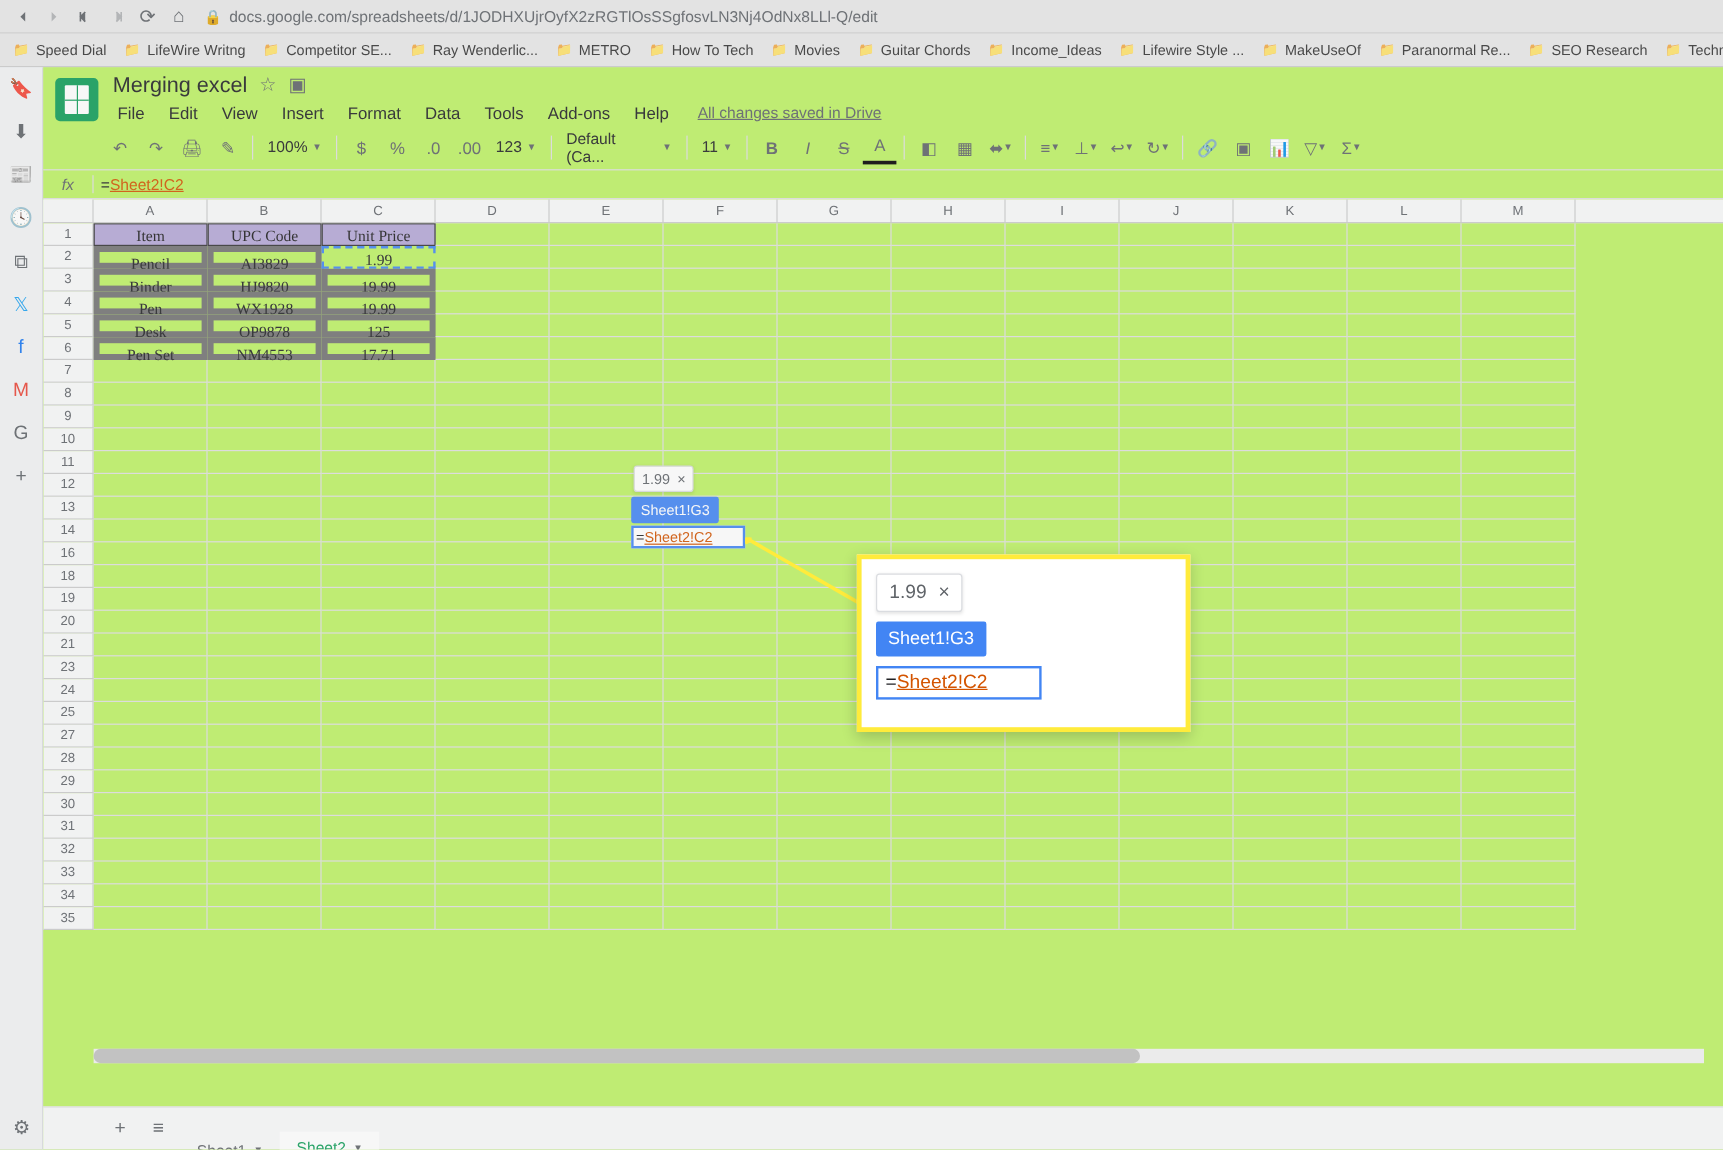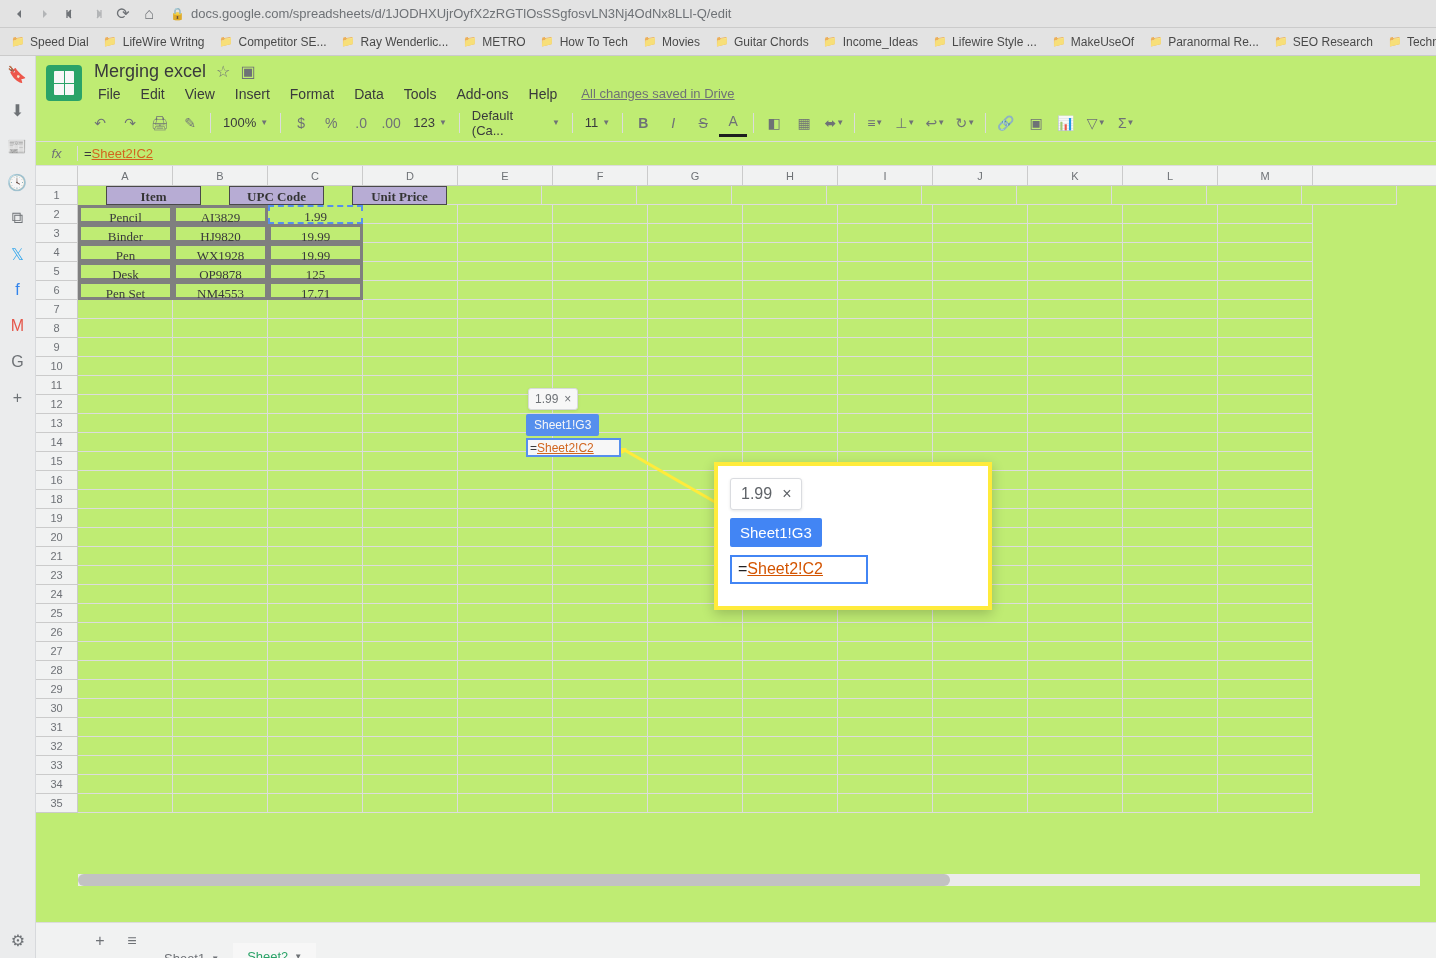--- a/index.html
+++ b/index.html
@@ -57,22 +57,22 @@
 
 
 .grid-wrap { flex: 1; position: relative; overflow: hidden; }
 .col-headers { display: flex; height: 20px; background: #f8f9fa; border-bottom: 1px solid #ccc; }
 .corner { width: 42px; border-right: 1px solid #ccc; background: #f8f9fa; }
 .col-h { width: 95px; border-right: 1px solid #ccc; text-align: center; font-size: 11px; color: #5f6368; line-height: 20px; }
 .grid-body { position: absolute; top: 20px; left: 0; right: 0; bottom: 0; overflow: auto; }
 .row { display: flex; height: 19px; }
 .row-h { width: 42px; border-right: 1px solid #ccc; border-bottom: 1px solid #ccc; background: #f8f9fa; text-align: center; font-size: 11px; color: #5f6368; line-height: 19px; }
 .cell { width: 95px; border-right: 1px solid #e0e0e0; border-bottom: 1px solid #e0e0e0; font-size: 13px; text-align: center; line-height: 19px; color: #202124; font-family: Georgia, serif; }
-.header-cell { background: #b4a7d6; font-weight: bold; border: 1px solid #333; color: #1a1a1a; margin-left: 28px; }
-.data-cell { border: 3px solid #737373; }
+.header-cell { background: #b4a7d6; font-weight: normal; border: 1px solid #333; color: #1a1a1a; }
+.data-cell { border: 5px solid #737373; }
 .c2-selected { border: 2px dashed #4285f4 !important; }
 
 
 .tooltip-199 { position: absolute; left: 492px; top: 222px; background: #fff; border: 1px solid #dadce0; border-radius: 3px; padding: 3px 6px; font-size: 12px; color: #5f6368; display: flex; align-items: center; gap: 6px; box-shadow: 0 1px 3px rgba(0,0,0,0.1); }
 .tooltip-label { position: absolute; left: 490px; top: 248px; background: #4285f4; color: #fff; padding: 4px 8px; font-size: 12px; border-radius: 2px; }
 .formula-cell { position: absolute; left: 490px; top: 272px; width: 95px; height: 19px; border: 2px solid #4285f4; background: #fff; font-family: 'Courier New', monospace; font-size: 12px; padding: 0 2px; display: flex; align-items: center; }
 .formula-cell .formula-eq { color: #202124; }
 .formula-cell .formula-ref { color: #d35400; text-decoration: underline; }
 
 
@@ -524,36 +524,20 @@
           <div class="cell"></div>
           <div class="cell"></div>
           <div class="cell"></div>
           <div class="cell"></div>
           <div class="cell"></div>
           <div class="cell"></div>
           <div class="cell"></div>
           <div class="cell"></div>
         </div>
         <div class="row">
-          <div class="row-h">15</div>
-          <div class="cell"></div>
-          <div class="cell"></div>
-          <div class="cell"></div>
-          <div class="cell"></div>
-          <div class="cell"></div>
-          <div class="cell"></div>
-          <div class="cell"></div>
-          <div class="cell"></div>
-          <div class="cell"></div>
-          <div class="cell"></div>
-          <div class="cell"></div>
-          <div class="cell"></div>
-          <div class="cell"></div>
-        </div>
-        <div class="row">
           <div class="row-h">16</div>
           <div class="cell"></div>
           <div class="cell"></div>
           <div class="cell"></div>
           <div class="cell"></div>
           <div class="cell"></div>
           <div class="cell"></div>
           <div class="cell"></div>
           <div class="cell"></div>
           <div class="cell"></div>
@@ -653,36 +637,20 @@
           <div class="cell"></div>
           <div class="cell"></div>
           <div class="cell"></div>
           <div class="cell"></div>
           <div class="cell"></div>
           <div class="cell"></div>
           <div class="cell"></div>
         </div>
         <div class="row">
           <div class="row-h">25</div>
-          <div class="cell"></div>
-          <div class="cell"></div>
-          <div class="cell"></div>
-          <div class="cell"></div>
-          <div class="cell"></div>
-          <div class="cell"></div>
-          <div class="cell"></div>
-          <div class="cell"></div>
-          <div class="cell"></div>
-          <div class="cell"></div>
-          <div class="cell"></div>
-          <div class="cell"></div>
-          <div class="cell"></div>
-        </div>
-        <div class="row">
-          <div class="row-h">26</div>
           <div class="cell"></div>
           <div class="cell"></div>
           <div class="cell"></div>
           <div class="cell"></div>
           <div class="cell"></div>
           <div class="cell"></div>
           <div class="cell"></div>
           <div class="cell"></div>
           <div class="cell"></div>
           <div class="cell"></div>

